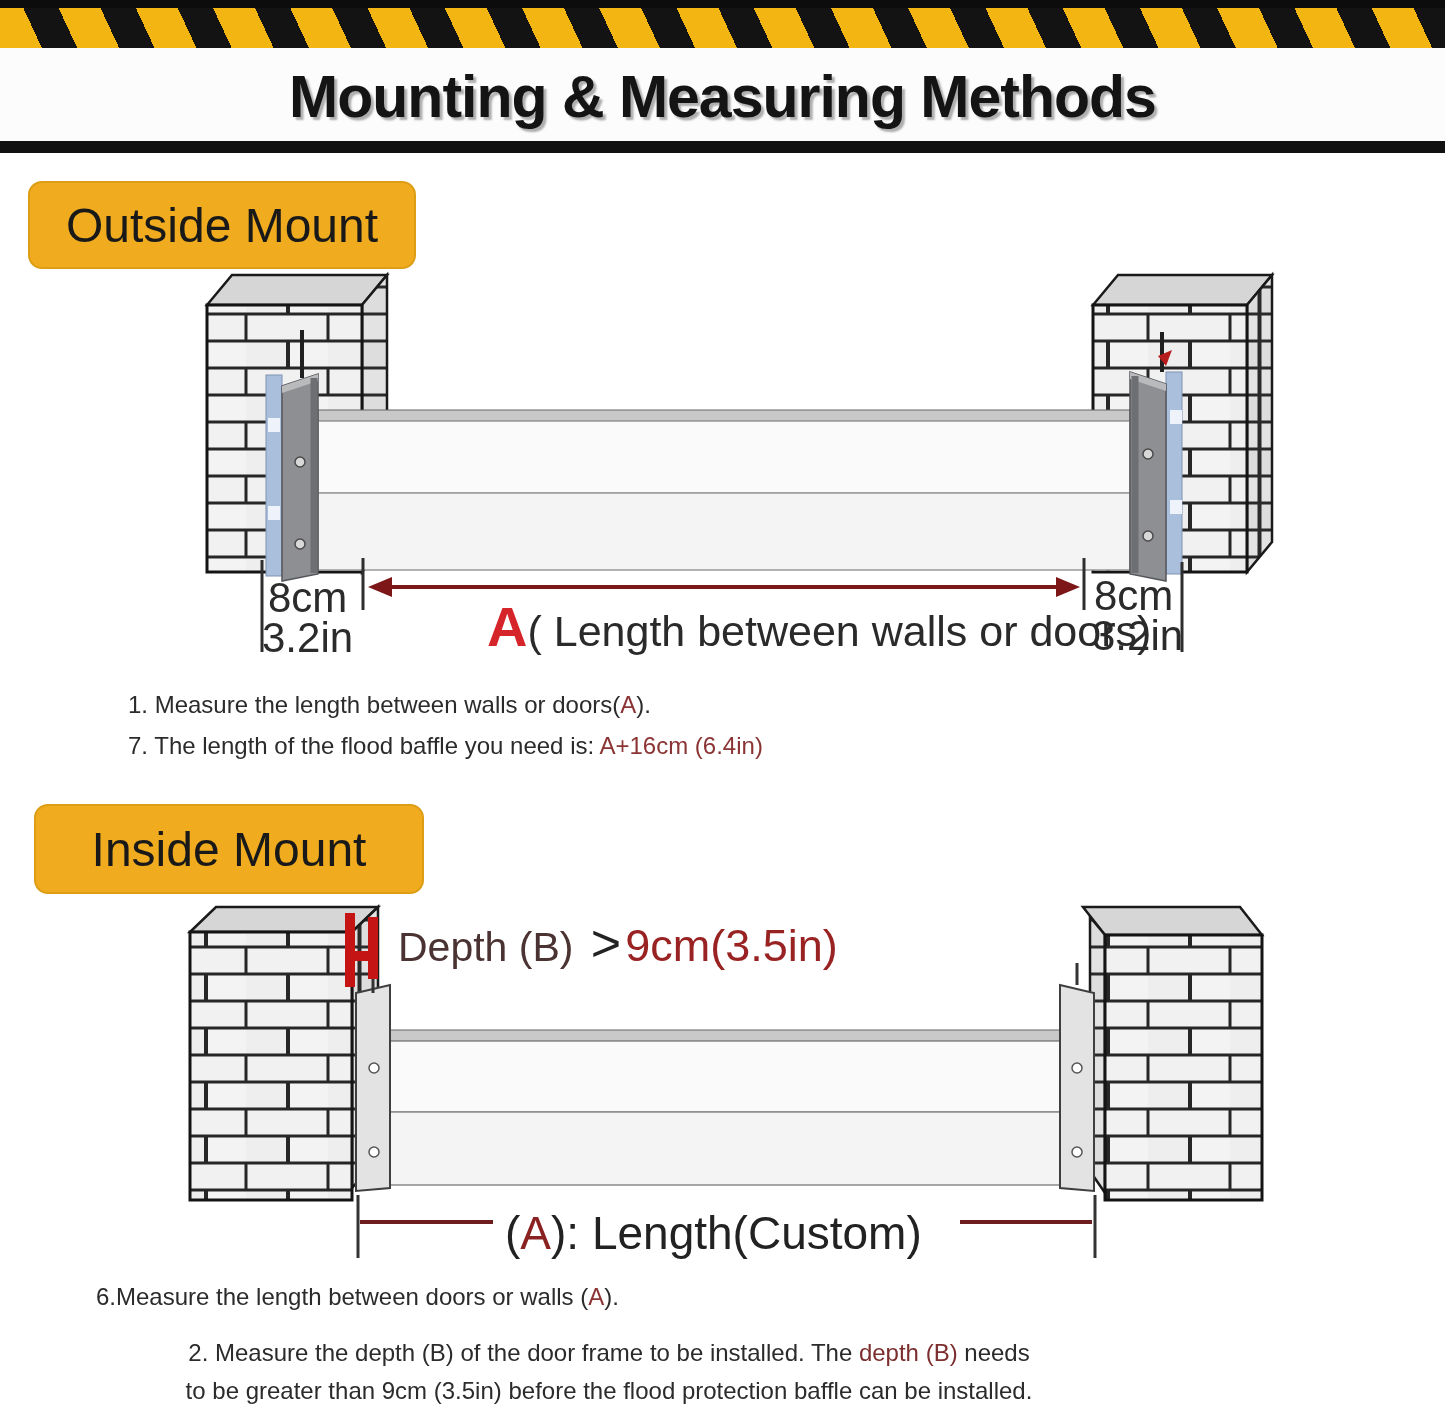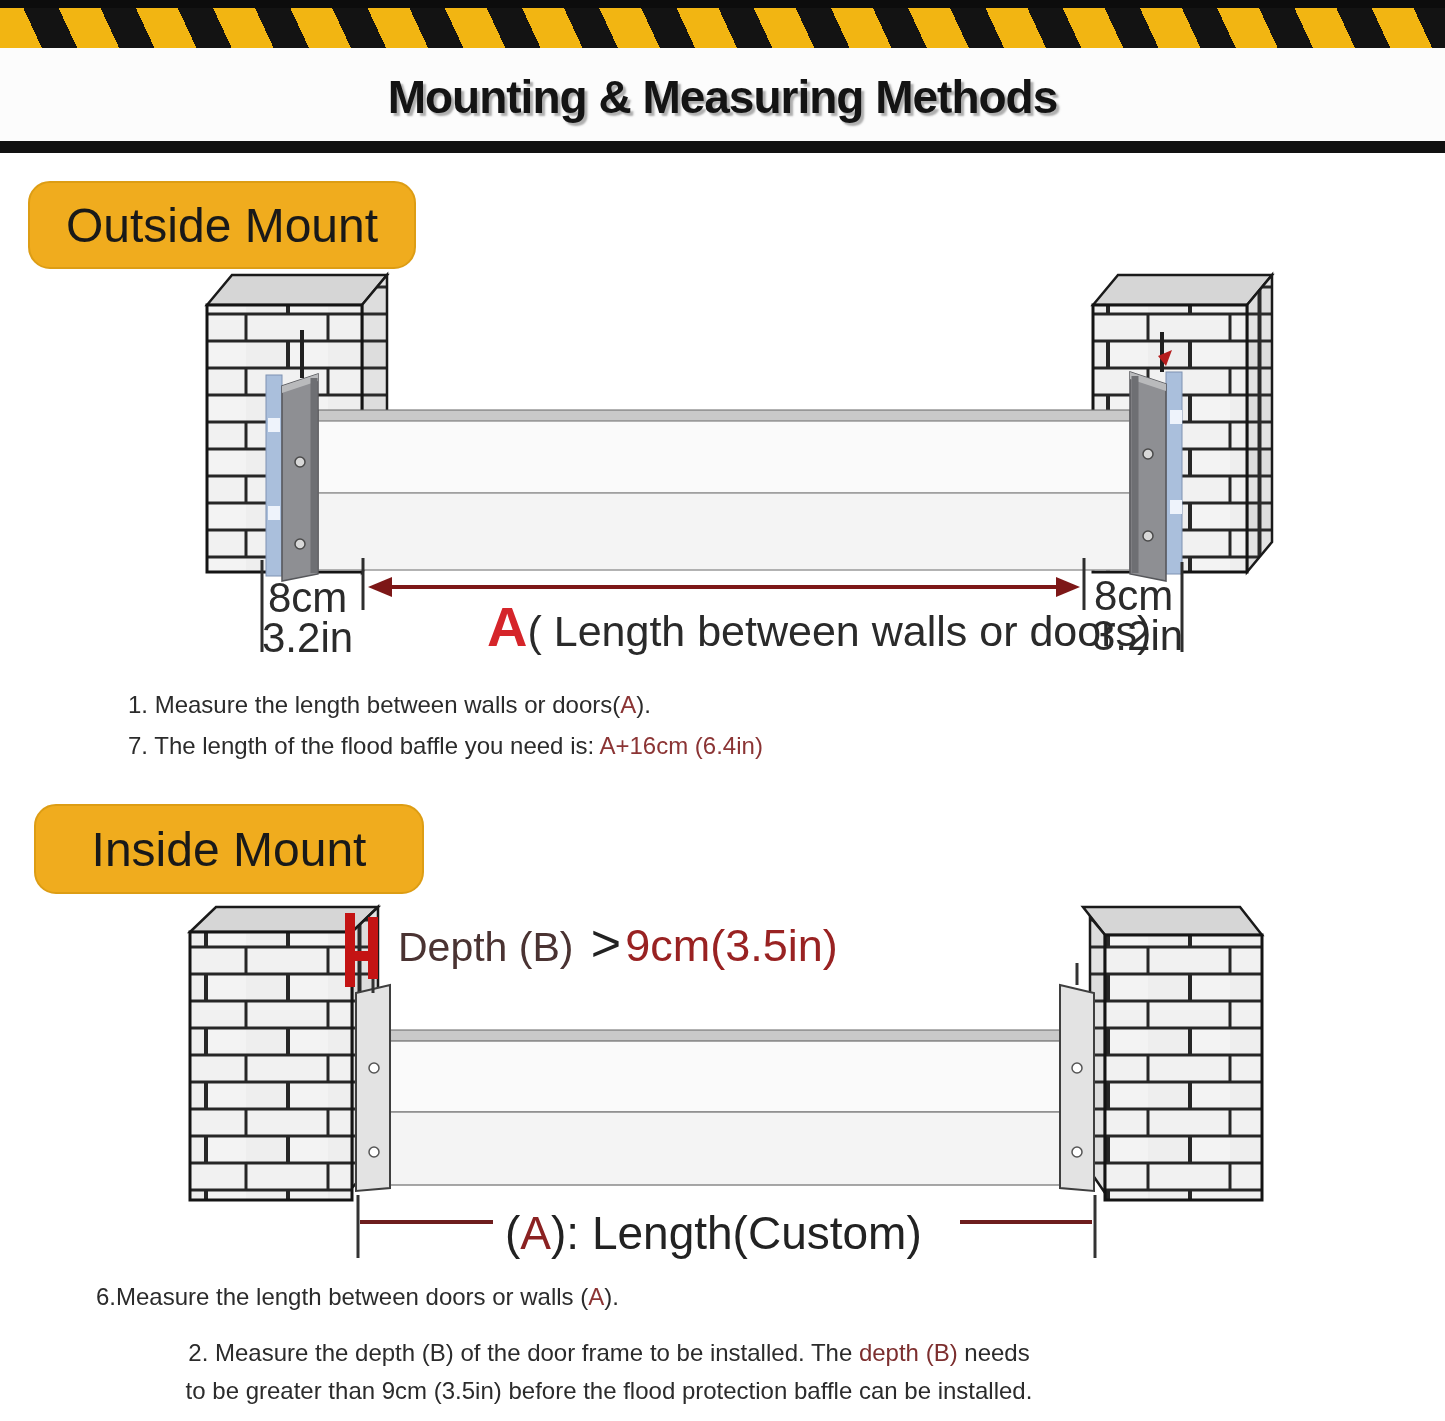--- a/index.html
+++ b/index.html
@@ -4,26 +4,26 @@
 <style>
   html,body{margin:0;padding:0;background:#ffffff;}
   .page{position:relative;width:1445px;height:1421px;overflow:hidden;background:#ffffff;
         font-family:"Liberation Sans",sans-serif;}
   
   .hazard{position:absolute;top:0;left:0;width:1445px;height:48px;
           background:repeating-linear-gradient(65deg,#F2B512 0 38px,#131313 38px 70px);}
   .hazard-topbar{position:absolute;top:0;left:0;width:1445px;height:8px;background:#0c0c0c;}
   .title-band{position:absolute;top:48px;left:0;width:1445px;height:93px;background:#fcfcfc;}
   .page-title{position:absolute;top:52px;left:0;width:1445px;height:90px;line-height:90px;
-          margin:0;text-align:center;font-size:46px;font-weight:700;letter-spacing:-1px;color:#141414;
+          margin:0;text-align:center;font-size:59px;font-weight:700;letter-spacing:-1px;color:#141414;
           text-shadow:3px 3px 2px rgba(110,110,110,0.55);}
   .title-underline{position:absolute;top:141px;left:0;width:1445px;height:12px;background:#111;}
   
   .badge{position:absolute;display:flex;align-items:center;justify-content:center;
-         background:#F0AC1E;border:2px solid #dd9d14;border-radius:22px;
+         background:#F0AC1E;border:2px solid #dd9d14;border-radius:14px;
          font-size:48px;color:#191919;}
   .badge-outside{top:181px;left:28px;width:384px;height:84px;}
   .badge-inside{top:804px;left:25px;width:386px;height:86px;margin-left:9px;}
   
   .diagram{position:absolute;left:0;width:1445px;}
   #outside-svg{top:260px;height:432px;}
   #inside-svg{top:893px;height:402px;}
   svg text{font-family:"Liberation Sans",sans-serif;}
   
   .steps{position:absolute;color:#2b2b2b;font-size:24px;}

